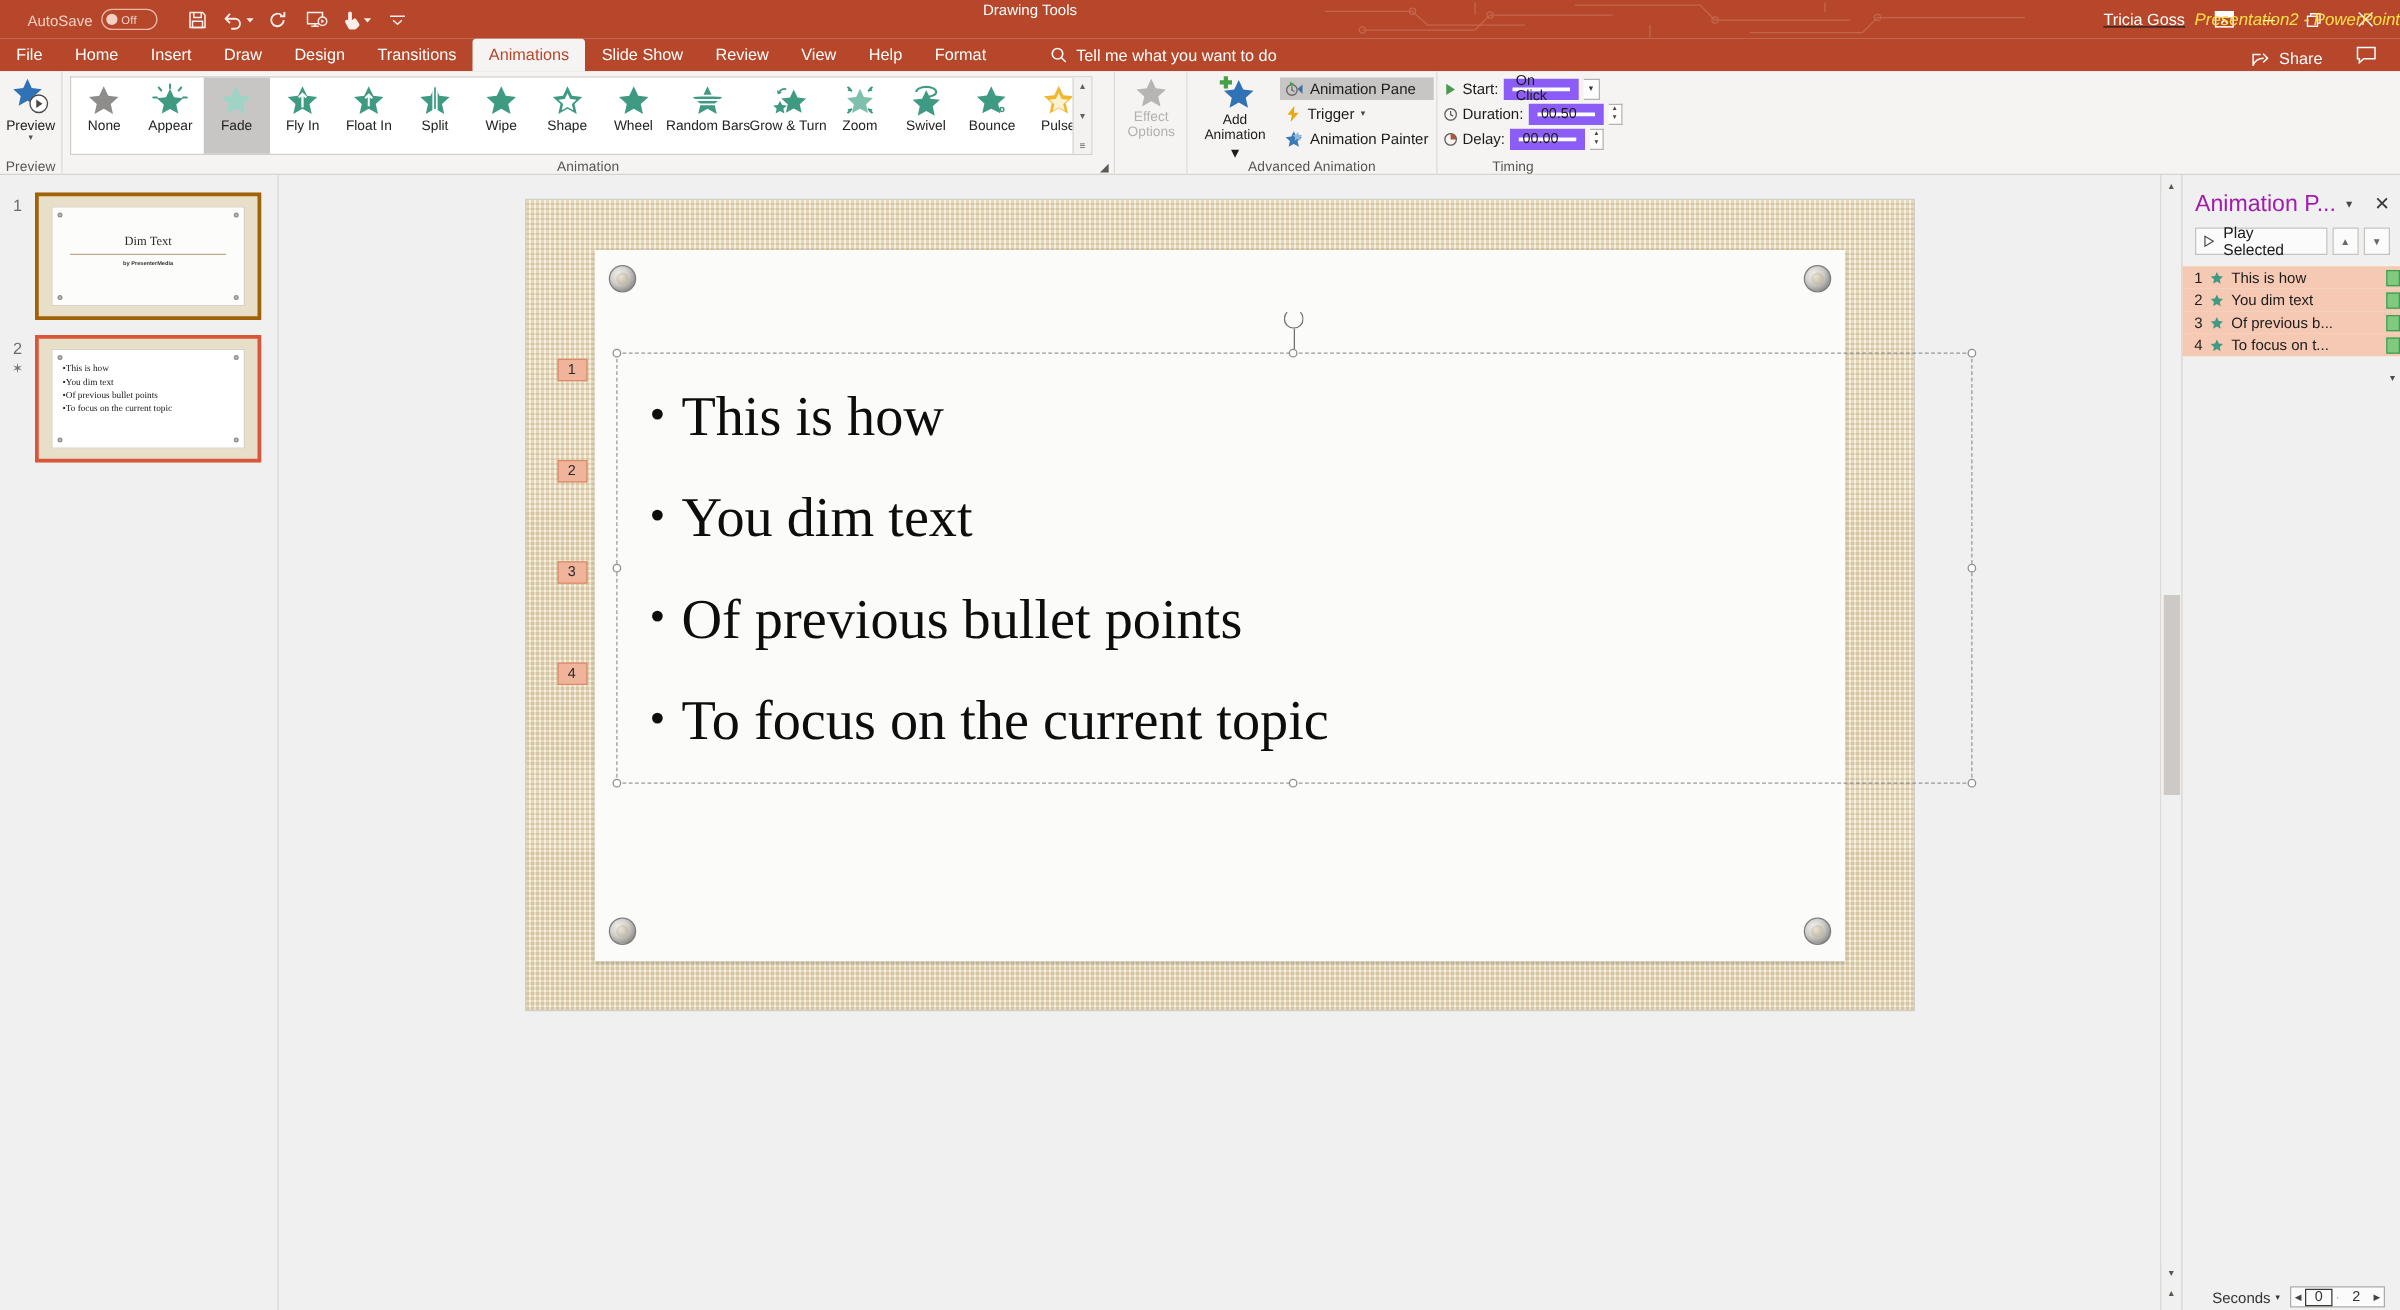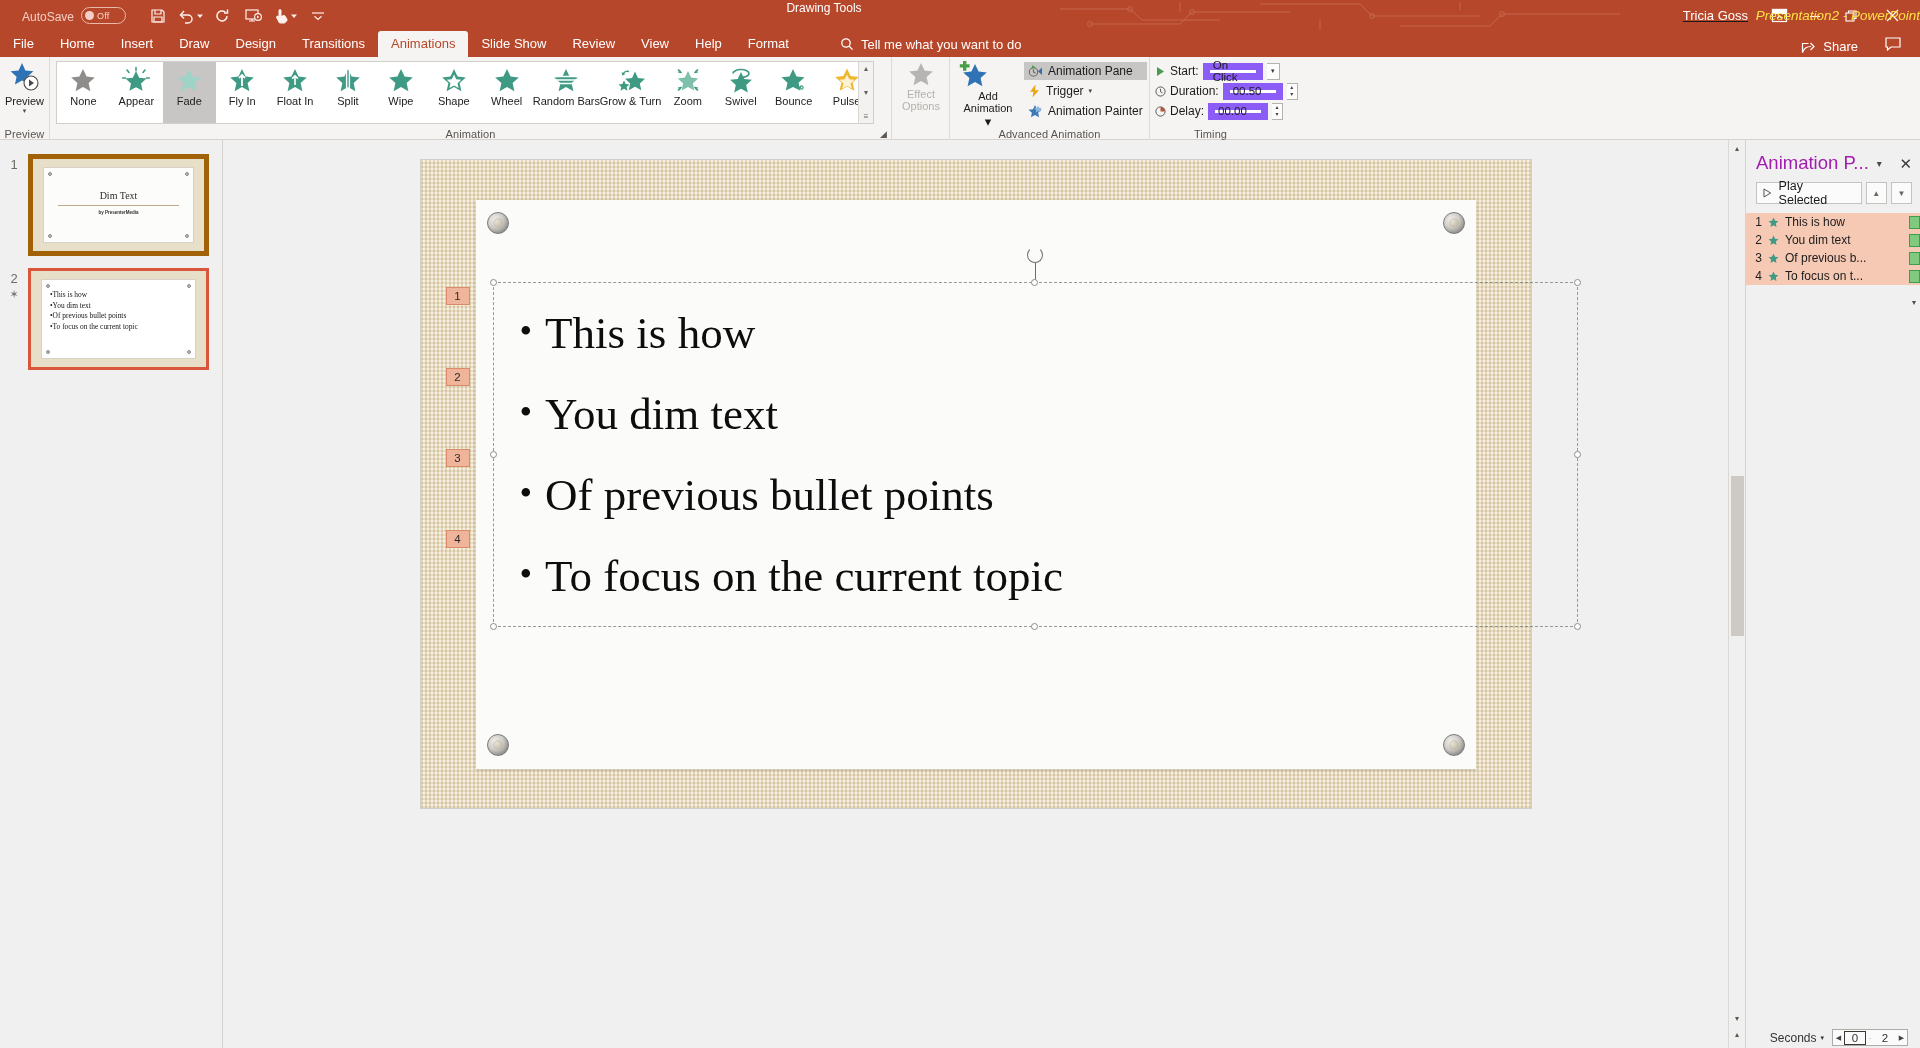--- a/index.html
+++ b/index.html
@@ -107,21 +107,21 @@
     align-items:center; padding:2px 0;
   }
   .gs-btn{ font-size:8px; color:#63605c; line-height:9px;}
   .dialog-launcher{
     position:absolute; right:4px; bottom:1px; font-size:9px; color:#5c5854;
   }
   
   .adv-grp{ width:200px; }
   .addanim{
     width:64px; margin:3px 0 0 6px; display:flex; flex-direction:column;
-    gap:0px; cursor:pointer; text-align:center;
+    align-items:center; gap:0px; cursor:pointer; text-align:center;
   }
   .addanim .lbl{ font-size:11px; line-height:12px; }
   .adv-right{ margin:5px 0 0 4px; display:flex; flex-direction:column; gap:2px;}
   .advbtn{
     display:flex; align-items:center; gap:5px; height:18px; padding:0 4px;
     font-size:12px; color:#1b1b1b; cursor:pointer; white-space:nowrap;
   }
   .advbtn.on{ background:#c8c6c4; }
   
   .eff-grp{ width:58px; }
@@ -162,21 +162,21 @@
     width:223px; background:#f0f0f0; border-right:1px solid #d6d2ce;
     position:relative; padding-top:14px; overflow:hidden;
   }
   .thumb-row{ display:flex; margin-bottom:12px; }
   .thumb-idx{
     width:28px; text-align:center; font-size:13px; color:#6e6a66; padding-top:3px;
     display:flex; flex-direction:column; align-items:center; gap:2px;
   }
   .thumb-idx .star{ color:#7a7672; font-size:11px; }
   .thumb-box{
-    width:181px; height:102px; border:5px solid #a16207; position:relative;
+    width:181px; height:102px; border:3px solid #a16207; position:relative;
     background:#e8dfc8; overflow:hidden;
   }
   .thumb-box.active{ border:3px solid #d9563a; }
   .thumb-inner{
     position:absolute; left:10px; right:10px; top:8px; bottom:8px;
     background:#fcfcfa; border:1px solid #d8d2c5;
   }
   .thumb-title{
     text-align:center; font-family:"Liberation Serif", serif; font-size:10px;
     margin-top:22px; color:#2b2b2b;

